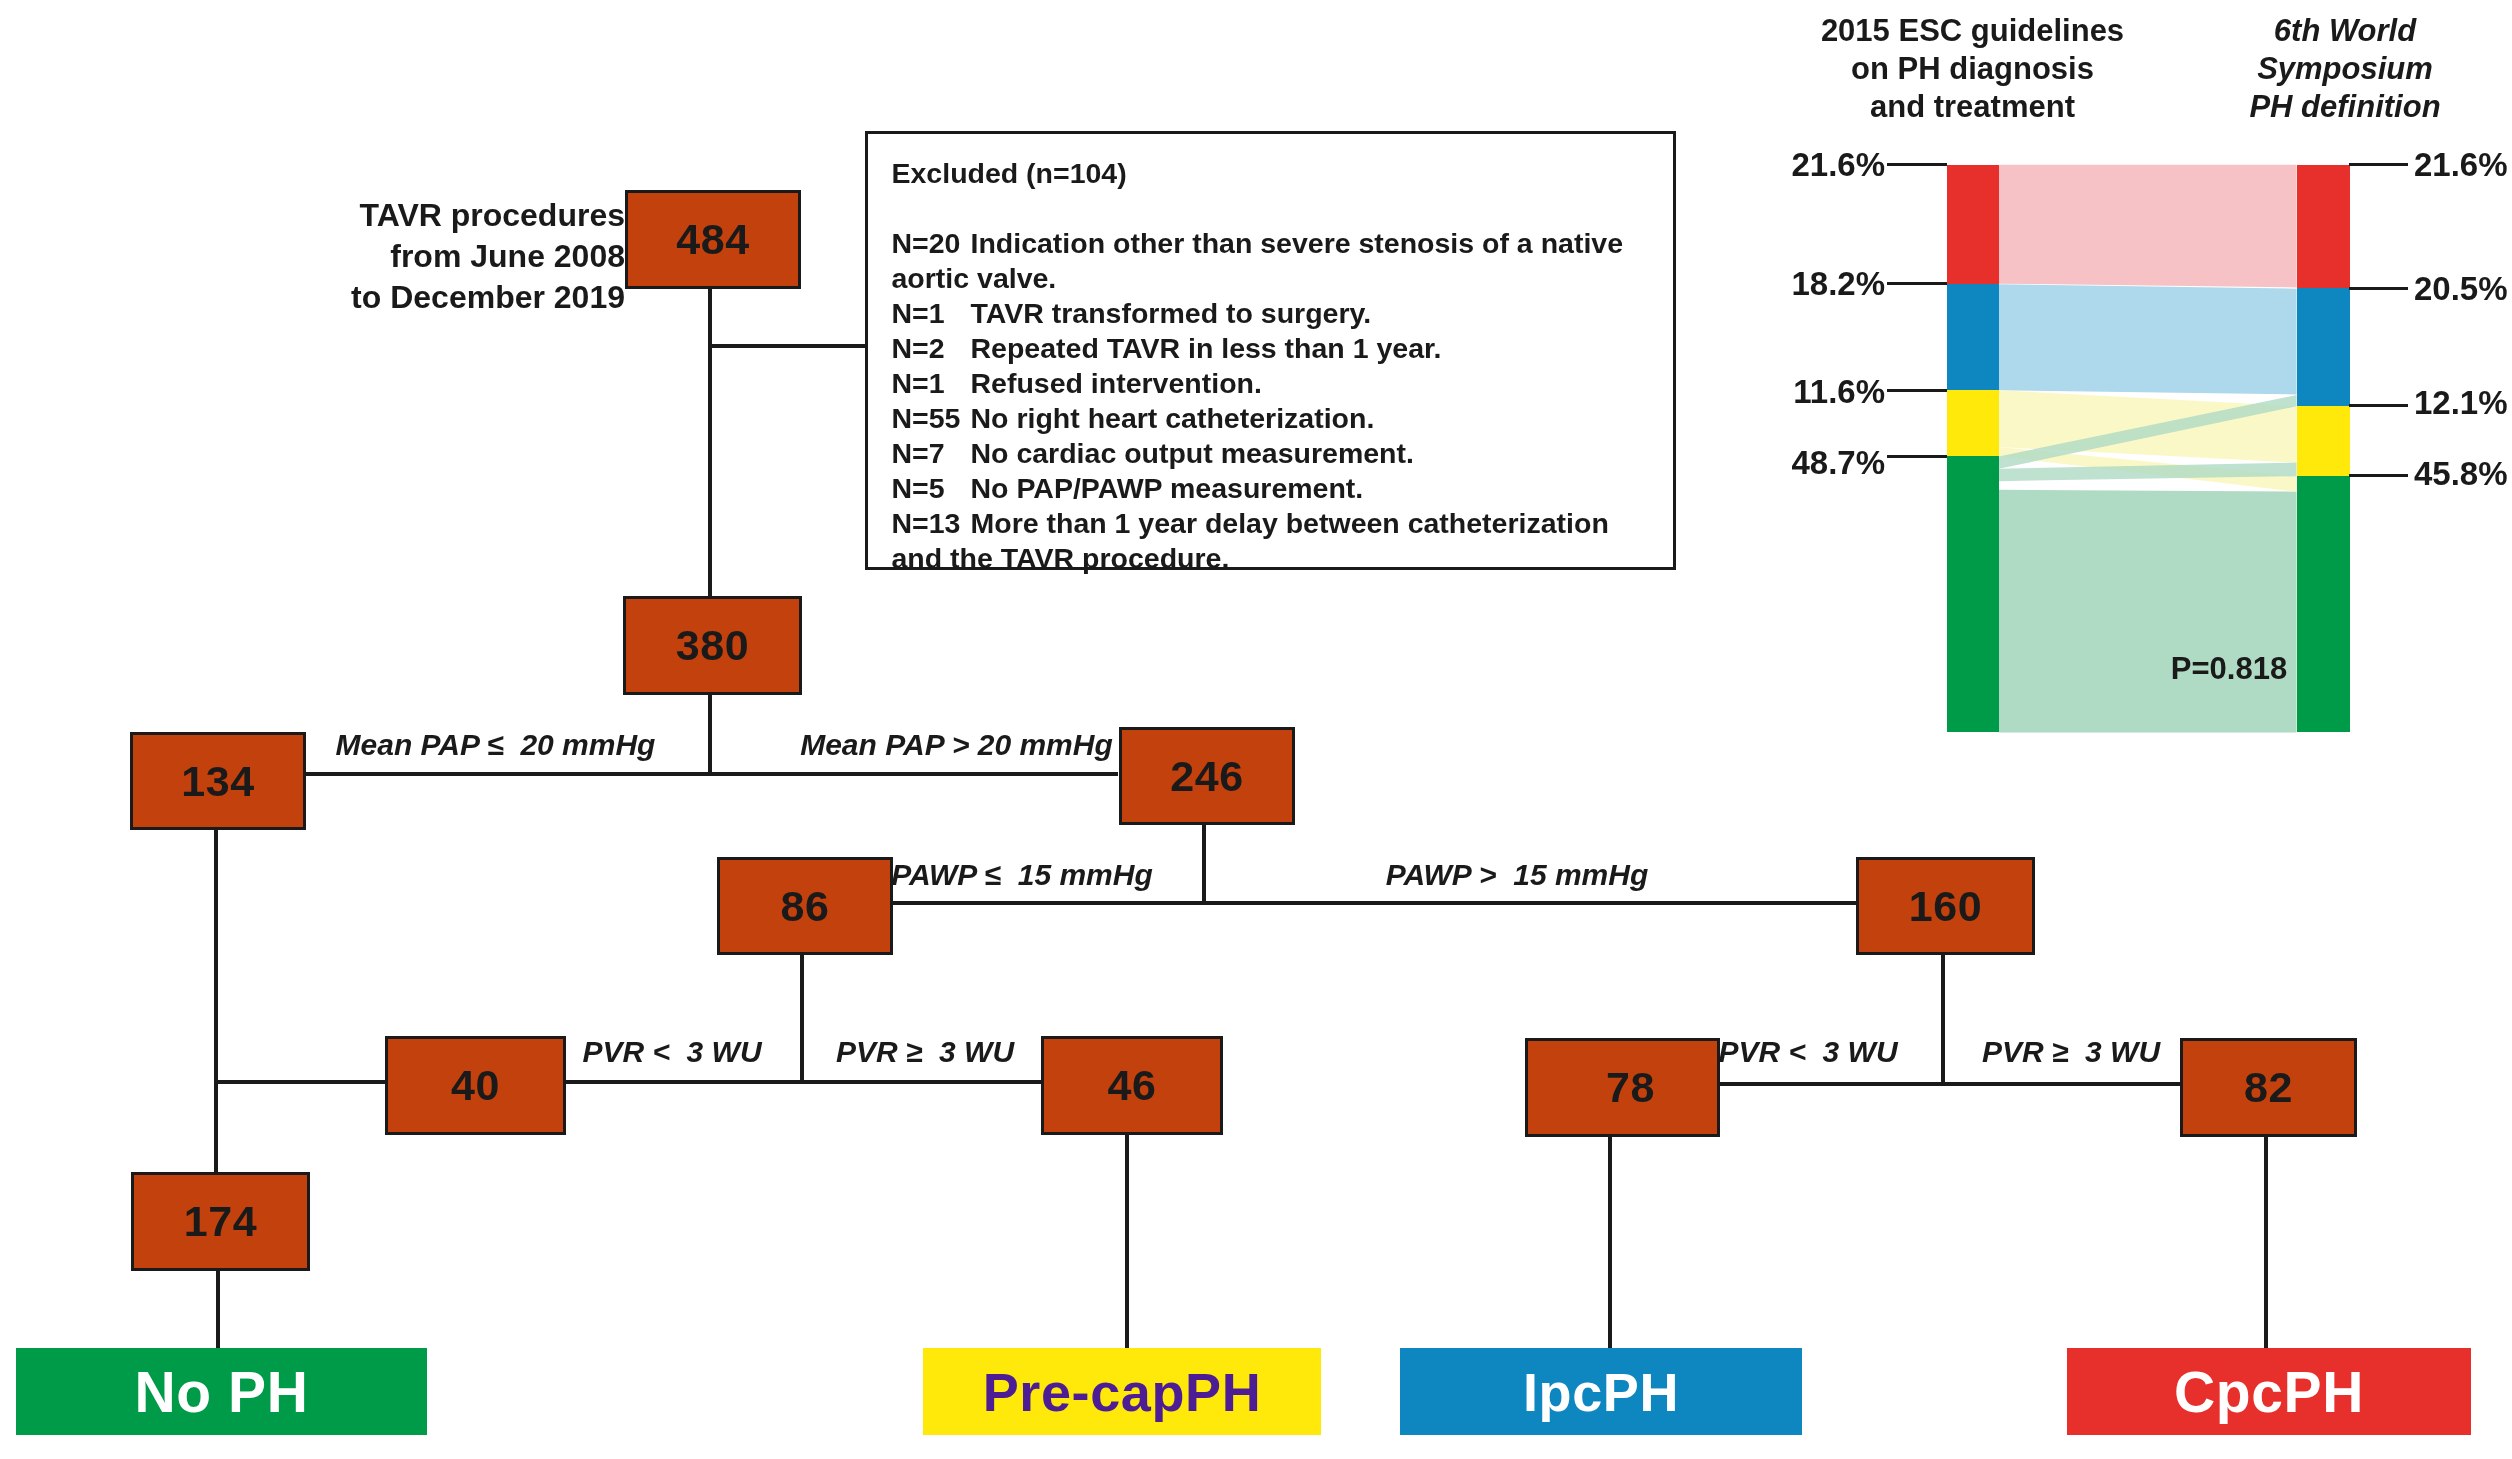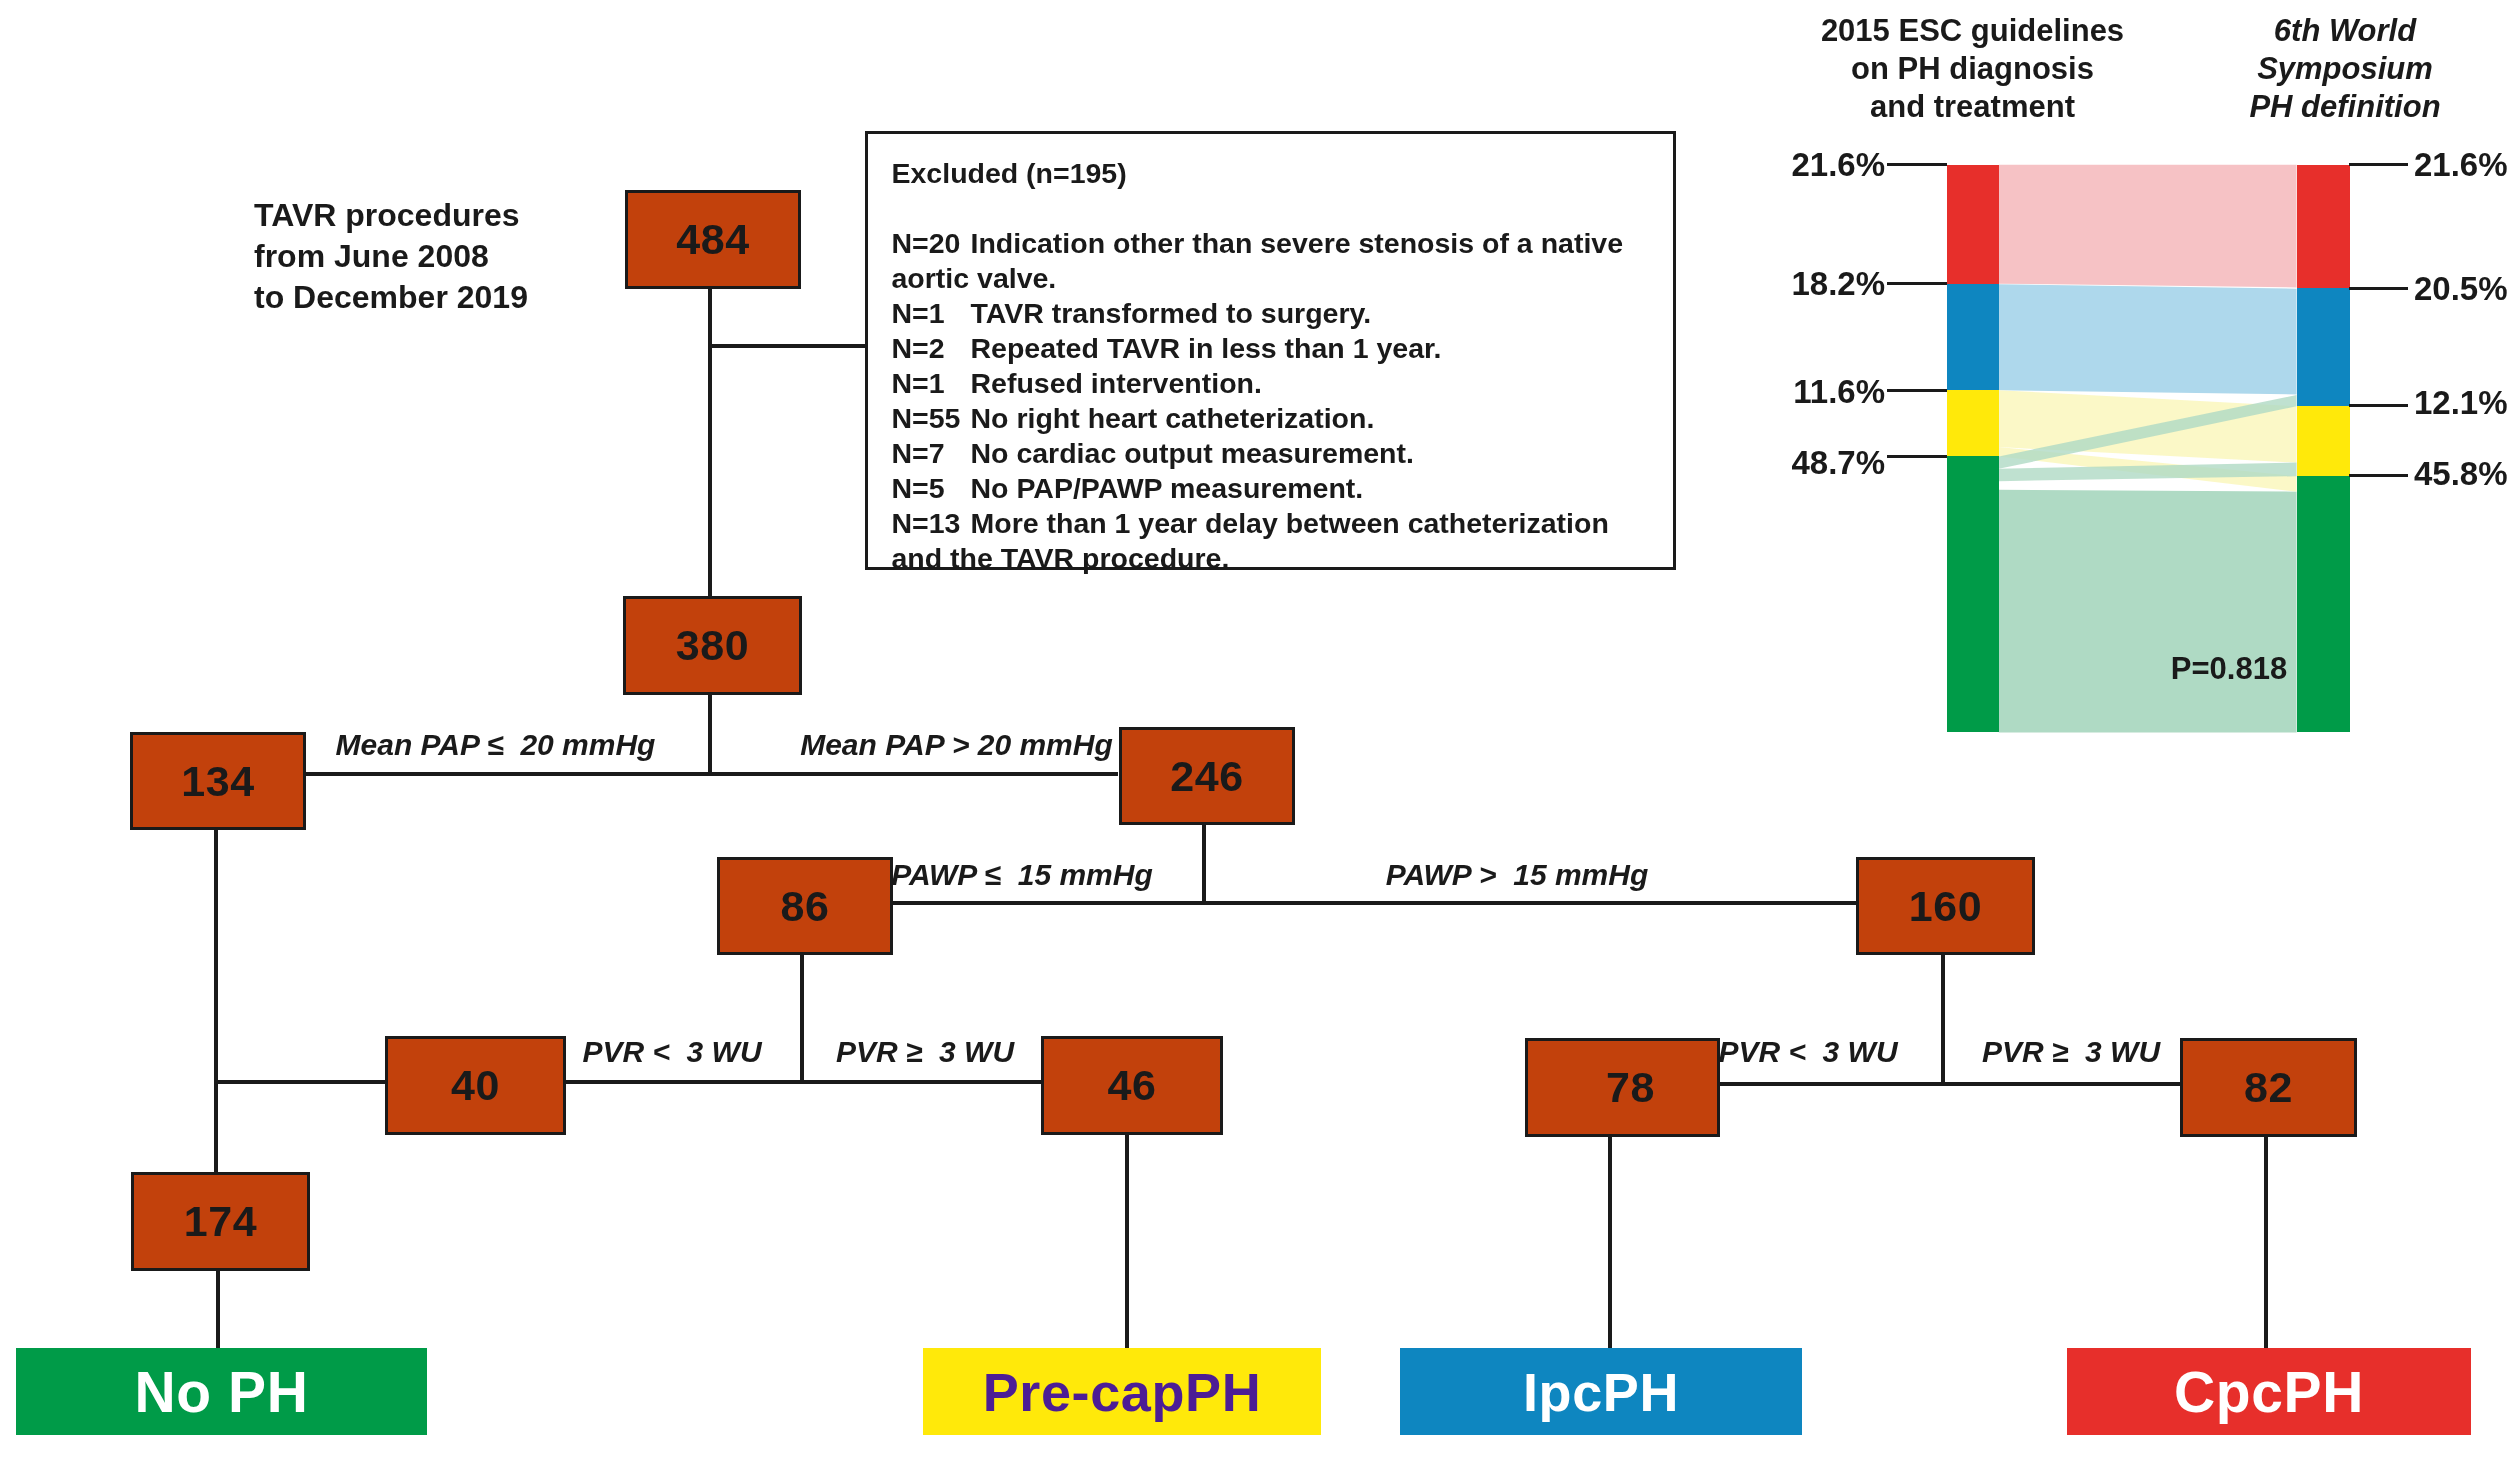--- a/index.html
+++ b/index.html
@@ -3,21 +3,21 @@
 <meta charset="utf-8">
 <style>
   html,body{margin:0;padding:0;background:#ffffff;}
   .stage{position:relative;width:2512px;height:1460px;background:#ffffff;overflow:hidden;
          font-family:"Liberation Sans",sans-serif;font-weight:bold;color:#1a1a1a;}
   .nbox{position:absolute;background:#c2410c;border:3.7px solid #1a1a1a;
         display:flex;align-items:center;justify-content:center;
         font-size:43px;letter-spacing:0.6px;}
   .line{position:absolute;background:#1a1a1a;}
   .flabel{position:absolute;font-size:30px;text-align:center;white-space:pre;font-style:italic;}
-  .intro{position:absolute;font-size:32px;line-height:41px;text-align:left;white-space:pre-line;}
+  .intro{position:absolute;font-size:32px;line-height:41px;text-align:right;white-space:pre-line;}
   .excbox{position:absolute;background:#ffffff;border:3.7px solid #1a1a1a;
           padding:22px 23.5px;font-size:28.5px;line-height:35px;}
   .exctitle{margin-bottom:35px;}
   .excrow{display:flex;}
   .exc-n{flex:0 0 79px;}
   .exc-t{flex:1 1 auto;}
   .hdr{position:absolute;font-size:31px;line-height:38px;text-align:center;white-space:pre-line;}
   .pct{position:absolute;font-size:33px;line-height:35px;}
   .pct.l{text-align:right;width:124px;}
   .pct.r{text-align:left;width:136px;}
@@ -61,21 +61,21 @@
   <div class="nbox" style="left:1119px;top:727px;width:170px;height:92px;">246</div>
   <div class="nbox" style="left:717px;top:857px;width:170px;height:92px;">86</div>
   <div class="nbox" style="left:1856px;top:857px;width:173px;height:92px;">160</div>
   <div class="nbox" style="left:385px;top:1036px;width:175px;height:93px;">40</div>
   <div class="nbox" style="left:1041px;top:1036px;width:176px;height:93px;">46</div>
   <div class="nbox" style="left:1525px;top:1038px;width:173px;height:93px;padding-left:16px;">78</div>
   <div class="nbox" style="left:2180px;top:1038px;width:171px;height:93px;">82</div>
   <div class="nbox" style="left:131px;top:1172px;width:173px;height:93px;">174</div>
 
   <div class="excbox" style="left:865px;top:131px;width:811px;height:439px;box-sizing:border-box;">
-    <div class="exctitle">Excluded (n=195)</div>
+    <div class="exctitle">Excluded (n=104)</div>
     <div class="excrow">
         <span class="exc-n">N=20</span>
         <span class="exc-t">Indication other than severe stenosis of a native</span>
       </div>
     <div class="excrow">
         <span class="exc-t">aortic valve.</span>
       </div>
     <div class="excrow">
         <span class="exc-n">N=1</span>
         <span class="exc-t">TAVR transformed to surgery.</span>

